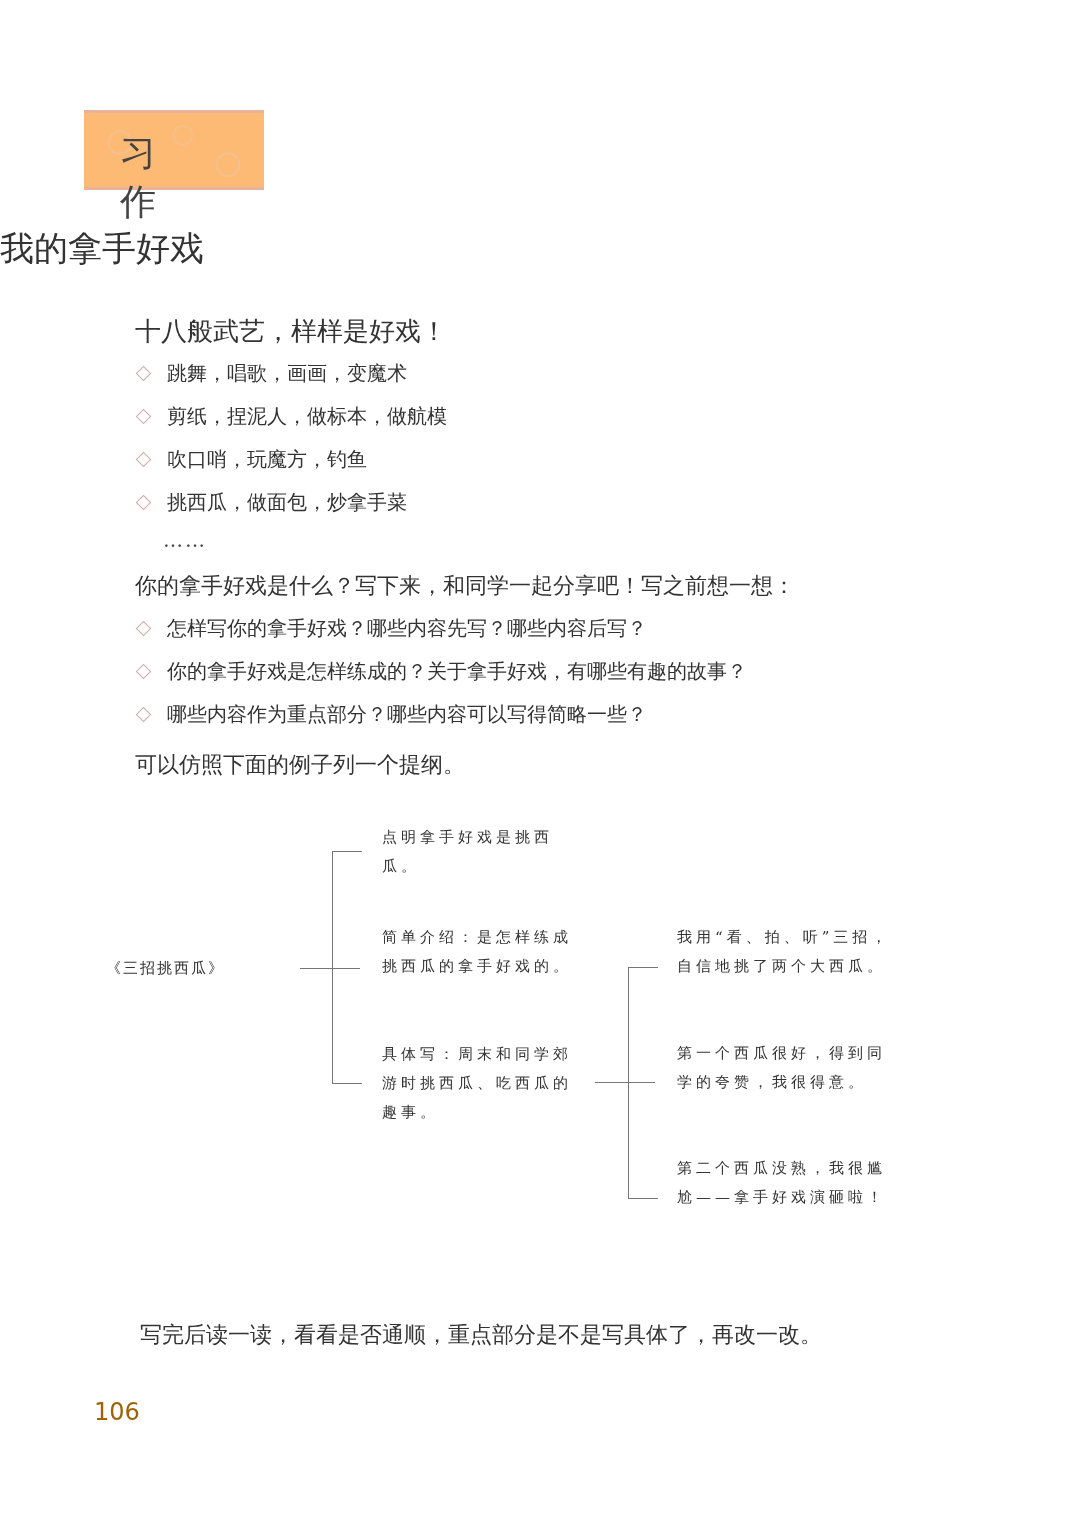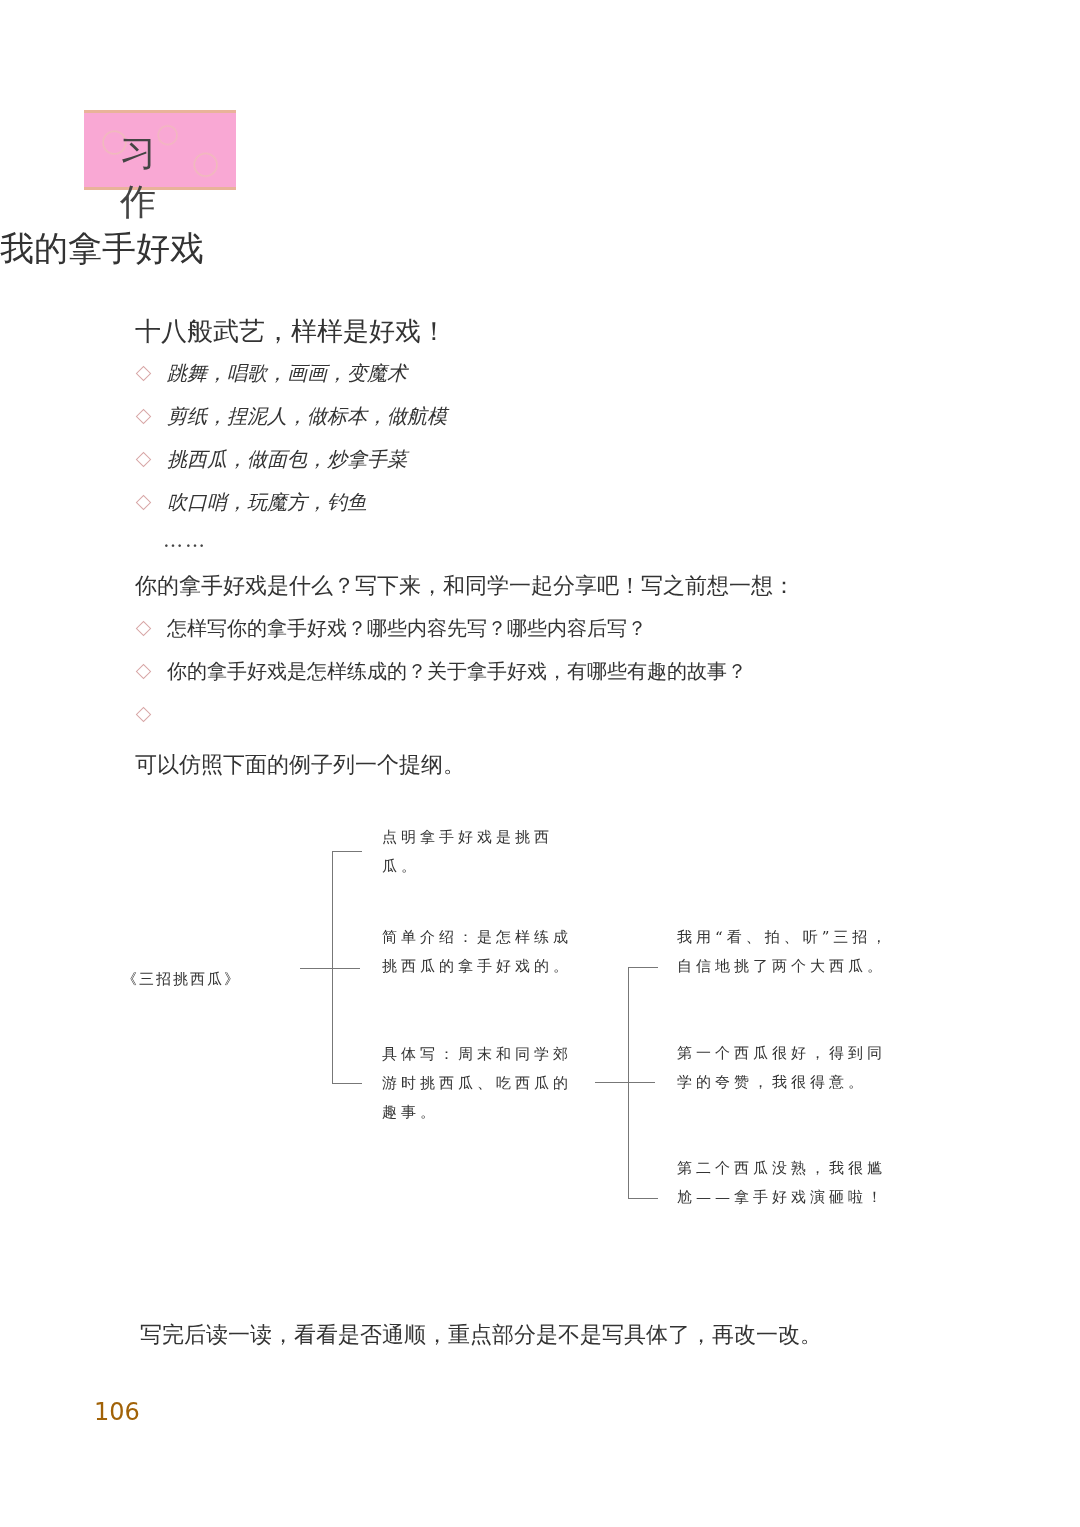--- a/index.html
+++ b/index.html
@@ -1,19 +1,19 @@
 <!DOCTYPE html>
 <html><head>
 <meta charset="utf-8">
 <style>
   html, body { margin:0; padding:0; background:#ffffff; }
   body { width:1080px; height:1527px; position:relative; overflow:hidden;
          font-family:"DejaVu Serif", serif; color:#333; }
   .abs { position:absolute; }
-  .banner { left:84px; top:110px; width:152px; height:80px; background:#f9a8d4;
+  .banner { left:84px; top:110px; width:180px; height:80px; background:#fdba74;
             border-top:3px solid #e9b39a; border-bottom:3px solid #e9b39a; box-sizing:border-box; }
   .banner .pattern { position:absolute; inset:0;
      background:
        radial-gradient(circle at 20% 40%, transparent 10px, rgba(233,200,170,0.6) 11px, transparent 13px),
        radial-gradient(circle at 80% 70%, transparent 10px, rgba(233,200,170,0.6) 11px, transparent 13px),
        radial-gradient(circle at 55% 30%, transparent 8px, rgba(233,200,170,0.5) 9px, transparent 11px); }
   .banner-text { position:absolute; left:36px; top:16px; font-size:36px; color:#444; letter-spacing:30px; font-family:"DejaVu Serif", serif; }
   .title { left:0; width:1000px; top:226px; text-align:left; font-size:34px; color:#333;font-family:Liberation Serif, serif; }
   .intro { left:135px; top:314px; font-size:26px; color:#333; }
   .list { left:135px; font-size:20px; color:#333; }
@@ -30,59 +30,60 @@
 
 <div class="abs banner">
   <div class="pattern"></div>
   <span class="banner-text">习 作</span>
 </div>
 
 <div class="abs title">我的拿手好戏</div>
 
 <div class="abs intro">十八般武艺，样样是好戏！</div>
 
-<div class="abs list" style="top:352px;font-style:italic;">
+<div class="abs list" style="top:352px;">
   <div class="list-item">
       <span class="diamond"></span>
       <span>跳舞，唱歌，画画，变魔术</span>
     </div>
   <div class="list-item">
       <span class="diamond"></span>
       <span>剪纸，捏泥人，做标本，做航模</span>
     </div>
   <div class="list-item">
       <span class="diamond"></span>
-      <span>挑西瓜，做面包，炒拿手菜</span>
+      <span>吹口哨，玩魔方，钓鱼</span>
     </div>
   <div class="list-item">
       <span class="diamond"></span>
-      <span>吹口哨，玩魔方，钓鱼</span>
+      <span>挑西瓜，做面包，炒拿手菜</span>
     </div>
 </div>
 <div class="abs ellipsis">……</div>
 
 <div class="abs para" style="top:571px;">你的拿手好戏是什么？写下来，和同学一起分享吧！写之前想一想：</div>
 
 <div class="abs list" style="top:607px;">
   <div class="list-item">
       <span class="diamond"></span>
       <span>怎样写你的拿手好戏？哪些内容先写？哪些内容后写？</span>
     </div>
   <div class="list-item">
       <span class="diamond"></span>
       <span>你的拿手好戏是怎样练成的？关于拿手好戏，有哪些有趣的故事？</span>
     </div>
   <div class="list-item">
       <span class="diamond"></span>
+      <span>哪些内容作为重点部分？哪些内容可以写得简略一些？</span>
     </div>
 </div>
 
 <div class="abs para" style="top:750px;">可以仿照下面的例子列一个提纲。</div>
 
-<div class="abs outline-text" style="left:122px; top:954px; letter-spacing:2px;margin-top:11px;">《三招挑西瓜》</div>
+<div class="abs outline-text" style="left:106px; top:954px; letter-spacing:2px;">《三招挑西瓜》</div>
 <div class="line" style="left:300px; top:968px; width:60px; height:1px;"></div>
 <div class="line" style="left:332px; top:851px; width:1px; height:233px;"></div>
 <div class="line" style="left:332px; top:851px; width:30px; height:1px;"></div>
 <div class="line" style="left:332px; top:1083px; width:30px; height:1px;"></div>
 
 <div class="abs outline-text" style="left:382px; top:823px; width:200px;">点明拿手好戏是挑西瓜。</div>
 <div class="abs outline-text" style="left:382px; top:923px; width:200px;">简单介绍：是怎样练成挑西瓜的拿手好戏的。</div>
 <div class="abs outline-text" style="left:382px; top:1040px; width:200px;">具体写：周末和同学郊游时挑西瓜、吃西瓜的趣事。</div>
 
 <div class="line" style="left:595px; top:1082px; width:60px; height:1px;"></div>

